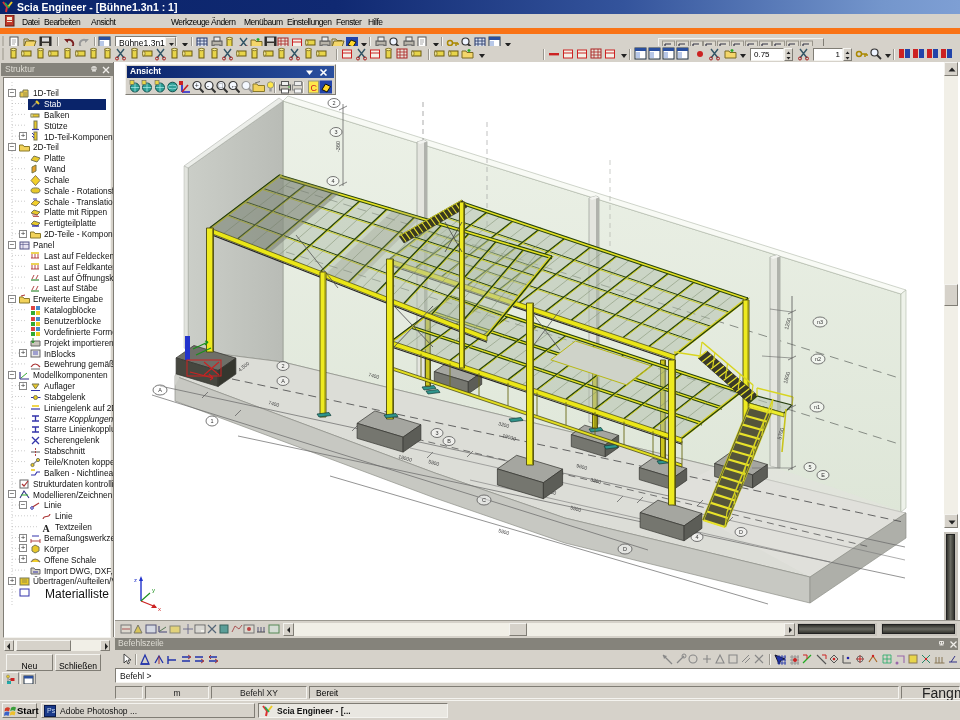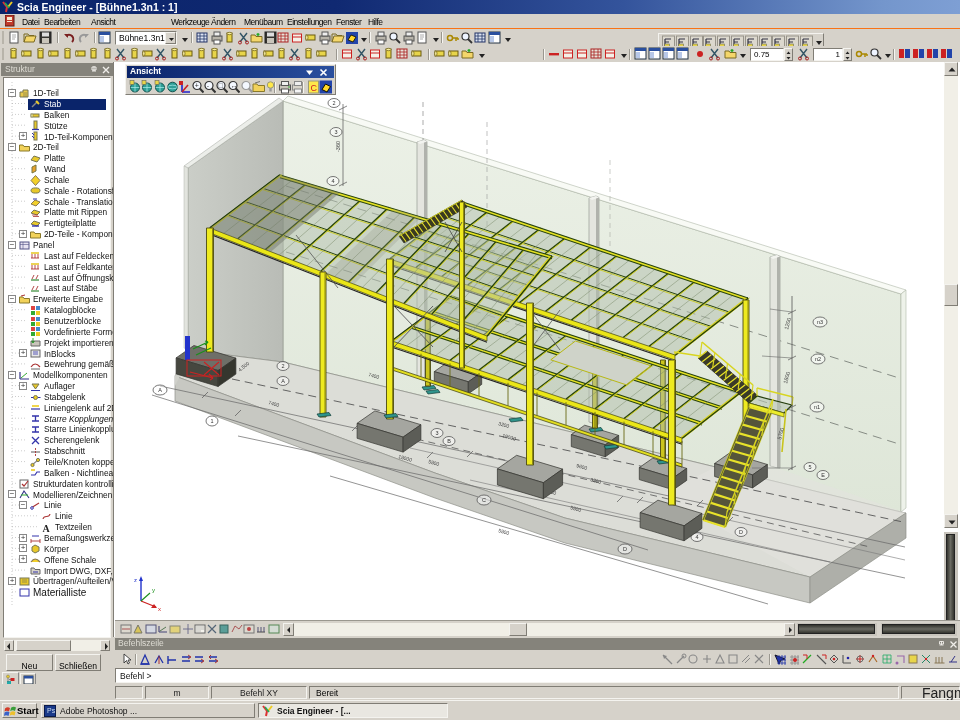--- a/index.html
+++ b/index.html
@@ -32,21 +32,21 @@
       <div class="abs" style="left:44px;top:2.5px;font-size:8.5px;letter-spacing:-0.5px;color:#000;white-space:nowrap;">Bearbeiten</div>
       <div class="abs" style="left:91px;top:2.5px;font-size:8.5px;letter-spacing:-0.5px;color:#000;white-space:nowrap;">Ansicht</div>
       <div class="abs" style="left:128px;top:2.5px;font-size:8.5px;letter-spacing:-0.5px;color:#000;white-space:nowrap;margin-top:29px;">Bibliotheken</div>
       <div class="abs" style="left:171px;top:2.5px;font-size:8.5px;letter-spacing:-0.5px;color:#000;white-space:nowrap;">Werkzeuge</div>
       <div class="abs" style="left:211px;top:2.5px;font-size:8.5px;letter-spacing:-0.5px;color:#000;white-space:nowrap;">Ändern</div>
       <div class="abs" style="left:244px;top:2.5px;font-size:8.5px;letter-spacing:-0.5px;color:#000;white-space:nowrap;">Menübaum</div>
       <div class="abs" style="left:287px;top:2.5px;font-size:8.5px;letter-spacing:-0.5px;color:#000;white-space:nowrap;">Einstellungen</div>
       <div class="abs" style="left:336px;top:2.5px;font-size:8.5px;letter-spacing:-0.5px;color:#000;white-space:nowrap;">Fenster</div>
       <div class="abs" style="left:368px;top:2.5px;font-size:8.5px;letter-spacing:-0.5px;color:#000;white-space:nowrap;">Hilfe</div>
     </div>
-    <div class="abs" style="left:0;top:28px;width:960px;height:18px;background:#d6d2ca;border-top:1px solid #f97316;">
+    <div class="abs" style="left:0;top:28px;width:960px;height:18px;background:#d6d2ca;border-top:6px solid #f97316;">
       <div class="abs" style="left:2px;top:2px;width:3px;height:13px;border-left:2px solid #b8b4aa;"></div>
       <svg class="abs" style="left:8px;top:2px" width="14" height="14" viewBox="0 0 14 14">
         <rect x="2" y="1" width="8" height="11" fill="#fff" stroke="#555"></rect>
         <path d="M4 4h4M4 6h4M4 8h3" stroke="#888" stroke-width="0.7"></path>
       </svg>
       <svg class="abs" style="left:23px;top:2px" width="14" height="14" viewBox="0 0 14 14">
         <path d="M1 11 L3 5 L13 5 L11 11 Z" fill="#f4d66a" stroke="#7a6a22"></path>
         <path d="M1 11 L1 3 L5 3 L6 4.5 L11 4.5" fill="none" stroke="#7a6a22"></path>
       </svg>
       <svg class="abs" style="left:39px;top:2px" width="14" height="14" viewBox="0 0 14 14">
@@ -791,21 +791,21 @@
         <span class="abs" style="left:44px;top:503.5px;font-size:8.3px;color:#111;white-space:nowrap;">Import DWG, DXF, V</span>
         <div class="abs" style="left:8px;top:515.0px;width:8px;height:8px;background:#fff;border:1px solid #888;font-size:8px;line-height:6px;text-align:center;color:#333;">+</div>
         <svg class="abs" style="left:19px;top:514.0px" width="11" height="11" viewBox="0 0 11 11">
           <rect x="1" y="2" width="9" height="7" fill="#e8c82a" stroke="#775"></rect>
           <path d="M3 4 h5 M3 6 h5" stroke="#775" stroke-width="0.7"></path>
         </svg>
         <span class="abs" style="left:33px;top:514.4px;font-size:8.3px;color:#111;white-space:nowrap;">Übertragen/Aufteilen/Ve</span>
         <svg class="abs" style="left:19px;top:524.8px" width="11" height="11" viewBox="0 0 11 11">
           <rect x="1" y="2" width="9" height="7" fill="#fff" stroke="#33a"></rect>
         </svg>
-        <span class="abs" style="left:33px;top:525.2px;font-size:10px;color:#111;white-space:nowrap;">Materialliste</span>
+        <span class="abs" style="left:45px;top:525.2px;font-size:12px;color:#111;white-space:nowrap;">Materialliste</span>
       </div>
       <div class="abs" style="left:4px;top:578px;width:106px;height:11px;background:#f1efe7;">
         <div class="abs raised" style="left:0;top:0;width:10px;height:11px;background:#d6d2ca;">
           <svg width="8" height="9" viewBox="0 0 8 9" style="position:absolute;left:0;top:1px">
             <path d="M5 1 L2 4.5 L5 8 Z" fill="#222"></path>
           </svg>
         </div>
         <div class="abs raised" style="left:12px;top:0;width:55px;height:11px;background:#d6d2ca;"></div>
         <div class="abs raised" style="left:96px;top:0;width:10px;height:11px;background:#d6d2ca;">
           <svg width="8" height="9" viewBox="0 0 8 9" style="position:absolute;left:1px;top:1px">

